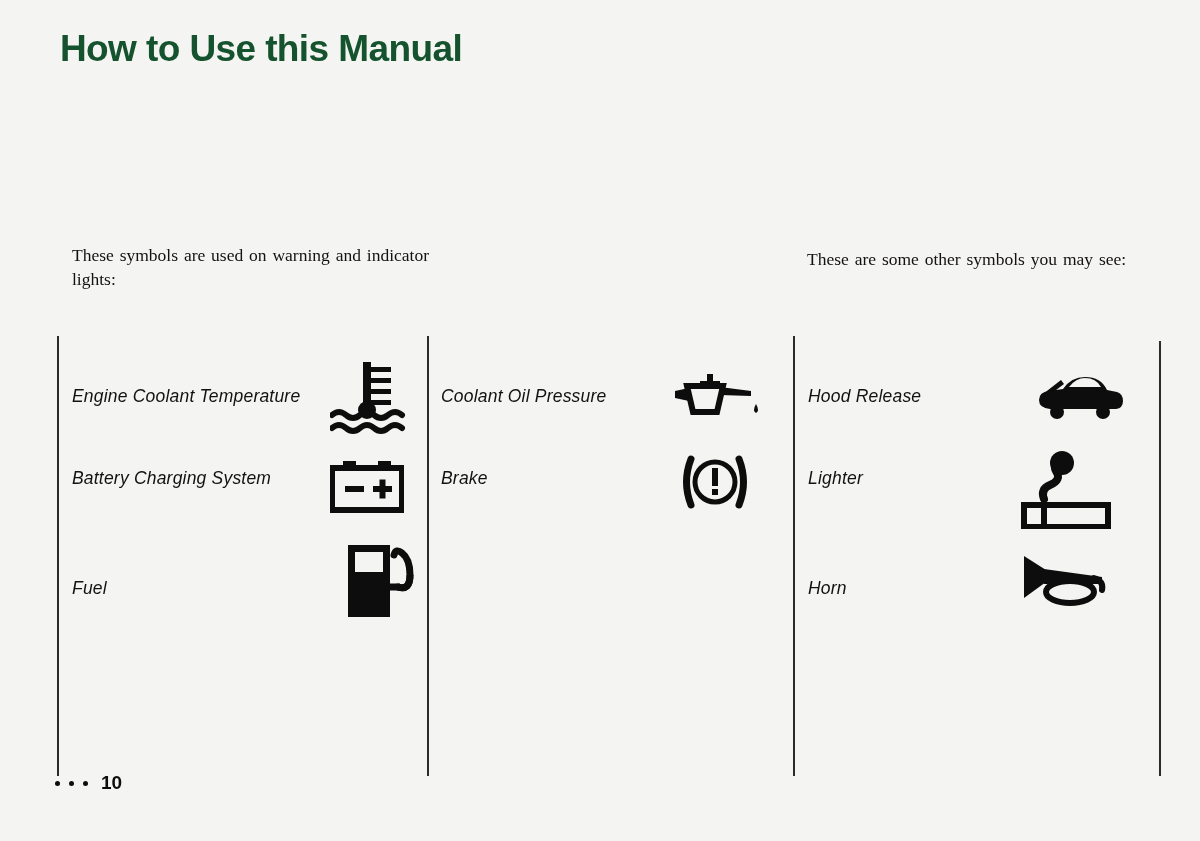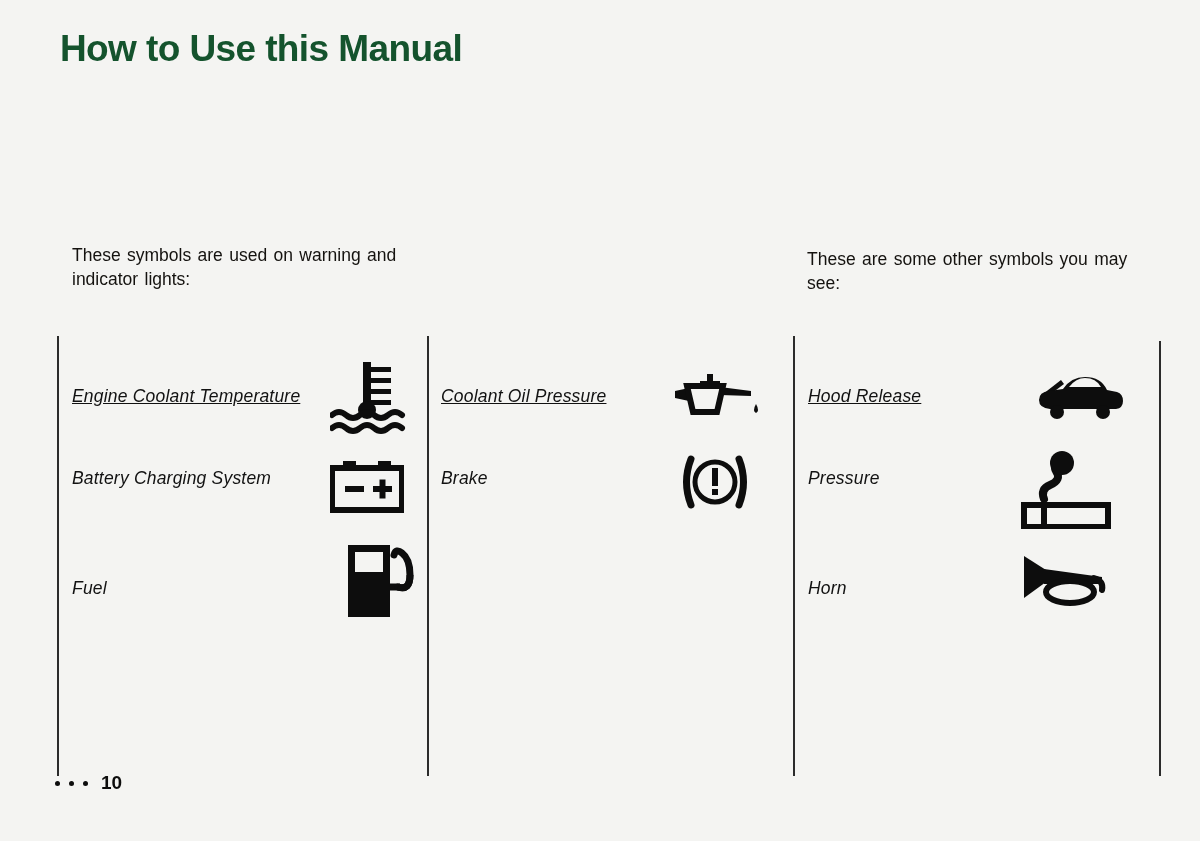--- a/index.html
+++ b/index.html
@@ -29,21 +29,21 @@
     font-size: 37px;
     font-weight: bold;
     letter-spacing: -0.6px;
     color: #14532d;
     white-space: nowrap;
   }
 
   
   .intro {
     position: absolute;
-    font-family: Liberation Sans, sans-serif;
+    font-family: Liberation Serif, serif;
     font-size: 17.5px;
     line-height: 24px;
     color: #14120f;
     word-spacing: 1.5px;
   }
   .intro-left  { left: 72px;  top: 243px; width: 360px; }
   .intro-right { left: 807px; top: 247px; width: 340px; }
 
   
   .vrule {
@@ -75,21 +75,21 @@
     color: #121212;
     letter-spacing: 0.2px;
   }
   .sym-icon {
     position: absolute;
     display: block;
   }
   svg { display: block; }
 
   
-  .row-a { top: 48px; text-decoration: underline;  }
+  .row-a { top: 48px;  }
   .row-b { top: 130px; }
   .row-c { top: 240px; }
 
   .icon-cool   { left: 258px; top: 22px;  }
   .icon-batt   { left: 258px; top: 125px; }
   .icon-fuel   { left: 272px; top: 205px; }
   .icon-oil    { left: 232px; top: 38px;  }
   .icon-brake  { left: 238px; top: 118px; }
   .icon-hood   { left: 225px; top: 34px;  }
   .icon-light  { left: 212px; top: 115px; }
@@ -247,21 +247,21 @@
                  q0 7 -7 8 l-66 0 q-11 -1 -11 -9 z" fill="#0d0d0d"></path>
 
         <path d="M36 17 q7 -9 16 -9 q11 0 16 9 z" fill="#f4f4f2"></path>
 
         <circle cx="24" cy="42" r="7" fill="#0d0d0d"></circle>
         <circle cx="70" cy="42" r="7" fill="#0d0d0d"></circle>
       </svg>
     </span>
 
     <div class="sym-row row-b">
-      <span class="sym-label">Pressure</span>
+      <span class="sym-label">Lighter</span>
     </div>
     <span class="sym-icon icon-light">
       <svg width="92" height="78" viewBox="0 0 92 78">
 
         <path d="M24 48 q-4 -10 6 -14 q12 -5 6 -14 q-3 -5 4 -8" fill="none" stroke="#0d0d0d" stroke-width="8" stroke-linecap="round"></path>
         <circle cx="42" cy="12" r="12" fill="#0d0d0d"></circle>
 
         <rect x="4" y="54" width="84" height="22" fill="none" stroke="#0d0d0d" stroke-width="6"></rect>
         <rect x="4" y="54" width="20" height="22" fill="none" stroke="#0d0d0d" stroke-width="6"></rect>
       </svg>

